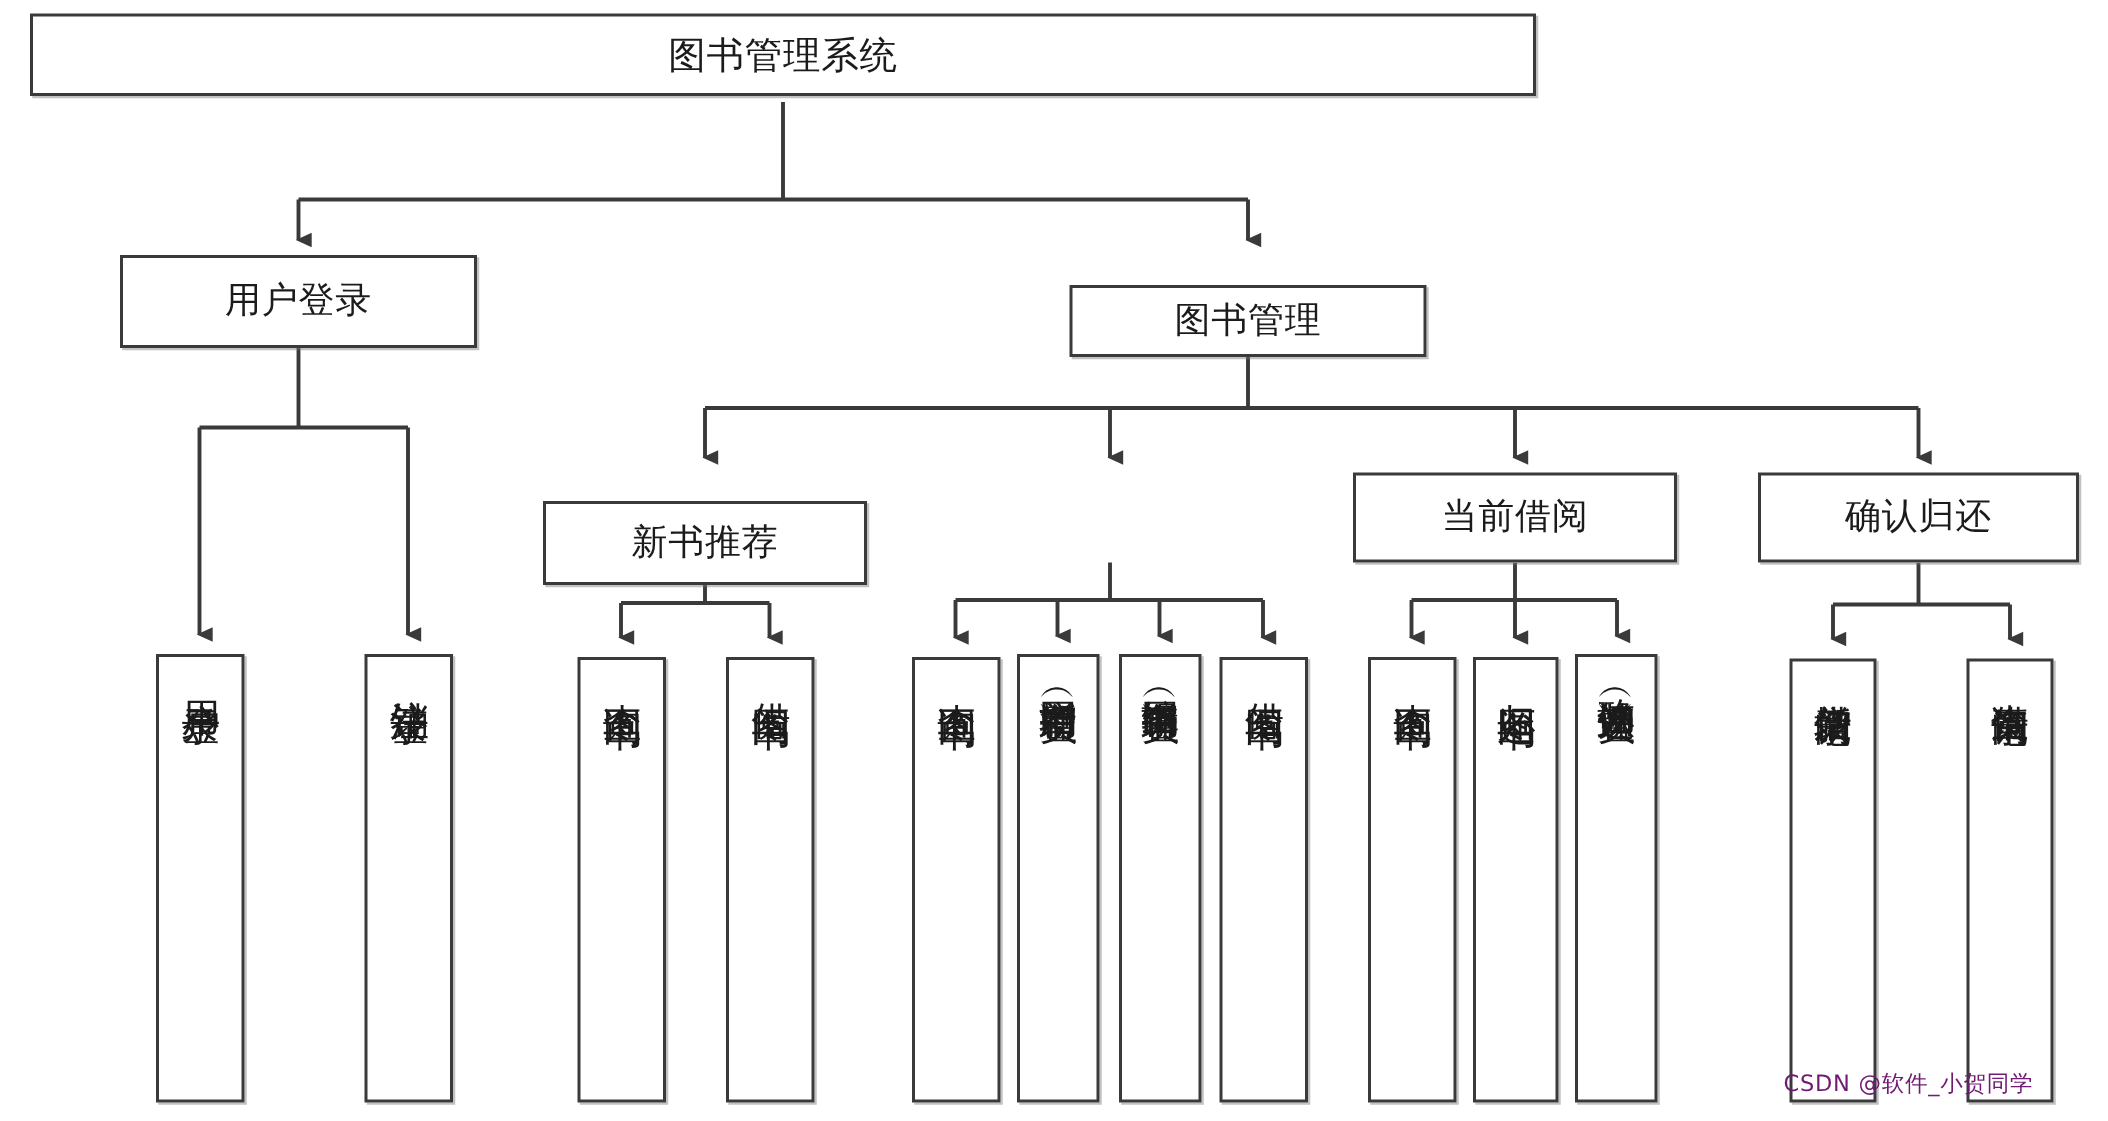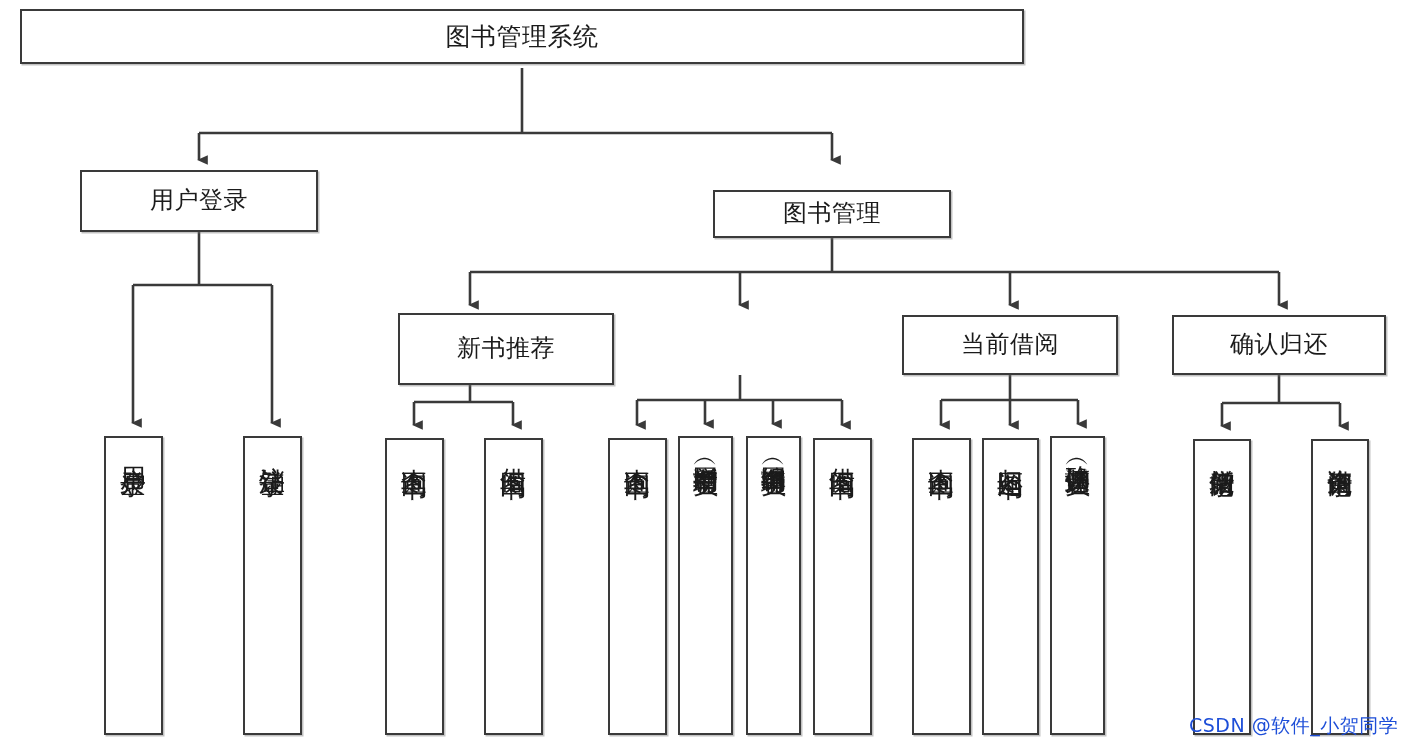--- a/index.html
+++ b/index.html
@@ -62,22 +62,22 @@
     font-size: 26px;
     letter-spacing: 2px;
     line-height: 1;
   }
   .v-node.tall .lbl {
     font-size: 25px;
     letter-spacing: 1px;
   }
   .watermark {
     position: absolute;
-    font-size: 19px;
-    color: #1d4ed8;
+    font-size: 15px;
+    color: #701a75;
     white-space: nowrap;
     letter-spacing: 0.5px;
     font-family: "DejaVu Sans", "Liberation Sans", sans-serif;
   }
 </style>
 </head>
 <body>
 
 <div id="canvas">
 
@@ -135,21 +135,21 @@
     <span class="lbl">图书管理系统</span>
   </div>
 
   <div class="node h-node" style="left:80px; top:170px; width:238px; height:62px;">
     <span class="lbl">用户登录</span>
   </div>
   <div class="node h-node" style="left:713px; top:170px; width:238px; height:48px;margin-top:20px;">
     <span class="lbl">图书管理</span>
   </div>
 
-  <div class="node h-node" style="left:362px; top:313px; width:216px; height:72px;margin-left:36px;">
+  <div class="node h-node" style="left:362px; top:334px; width:216px; height:56px;">
     <span class="lbl">新书推荐</span>
   </div>
   <div class="node h-node" style="left:902px; top:315px; width:216px; height:60px;">
     <span class="lbl">当前借阅</span>
   </div>
   <div class="node h-node" style="left:1172px; top:315px; width:214px; height:60px;">
     <span class="lbl">确认归还</span>
   </div>
 
   <div class="node v-node" style="left:104px; top:436px; width:59px; height:299px;">

